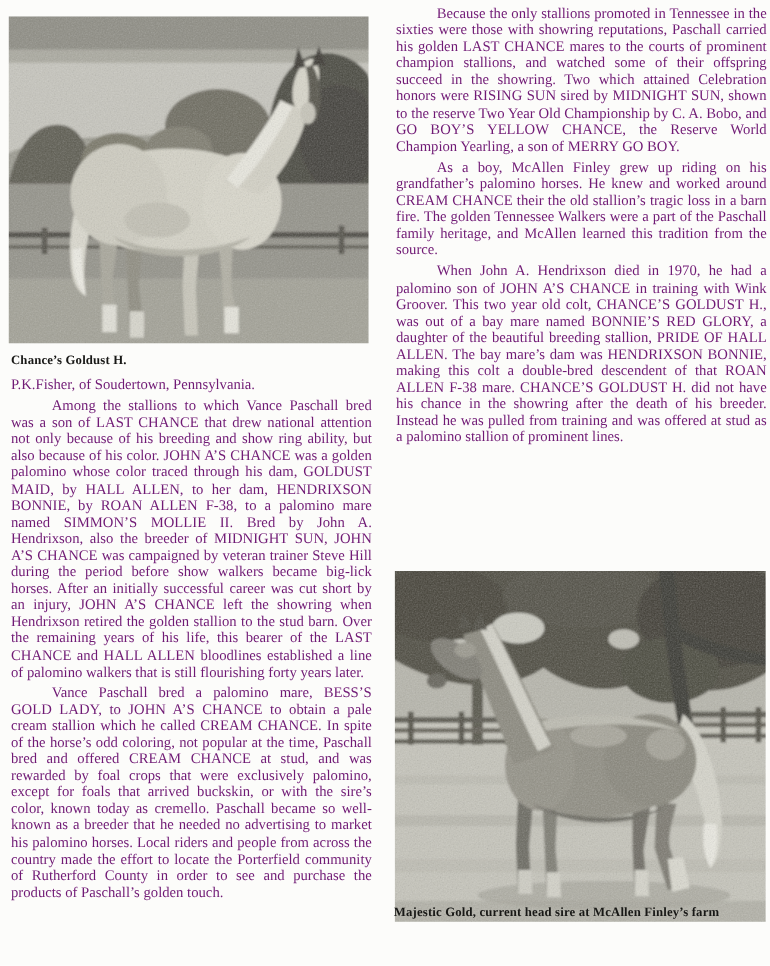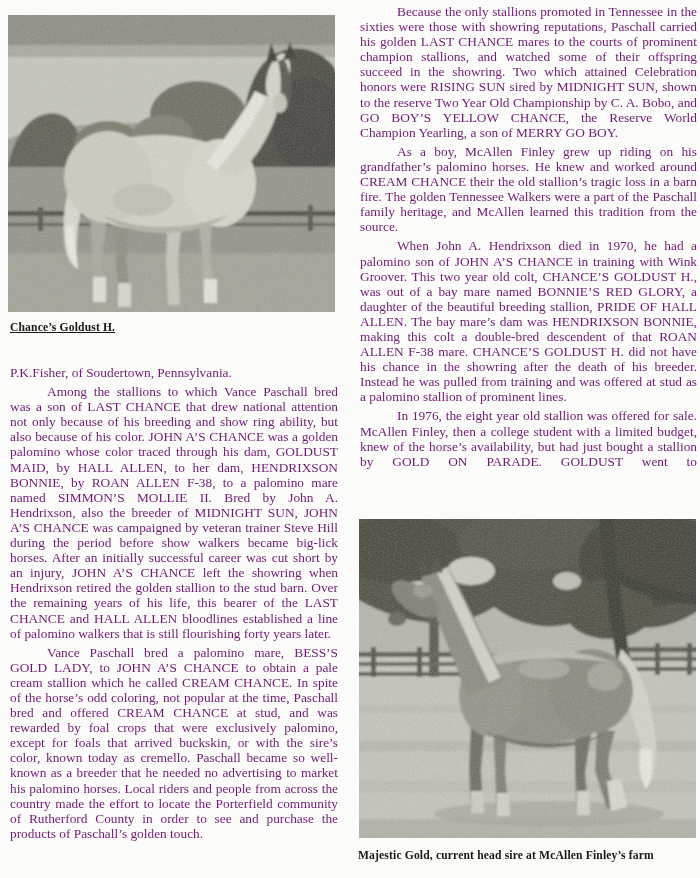--- a/index.html
+++ b/index.html
@@ -15,30 +15,30 @@
   .photo svg{display:block;}
   .photo-left{left:8px;top:15px;}
   .photo-right{left:359px;top:519px;}
   .caption{
     position:absolute;
     font-size:11.6px;
     font-weight:bold;
     letter-spacing:0.15px;
     color:#181816;
   }
-  .caption-left{left:10px;top:321px;width:328px;text-decoration:underline;}
-  .caption-right{left:358px;top:849px;width:339px;}
+  .caption-left{left:10px;top:321px;width:328px;}
+  .caption-right{left:358px;top:823px;width:339px;}
   .body-text{
     position:absolute;
     font-size:13.35px;
     line-height:15.1px;
     text-align:justify;
     color:#701a75;
   }
-  .col-left{left:10px;top:365px;width:328px;font-family:Liberation Serif, serif;}
+  .col-left{left:10px;top:342px;width:328px;font-family:Liberation Serif, serif;}
   .col-right{left:360px;top:4px;width:337px;}
   .body-text p{margin:0 0 4px 0;text-indent:37px;}
   .body-text p.noindent{text-indent:0;}
   .body-text p.justify-last{text-align-last:justify;}
 </style>
 </head>
 <body>
 
 <div class="page">
 
@@ -100,21 +100,20 @@
   <div class="body-text col-left">
     <p class="noindent">P.K.Fisher, of Soudertown, Pennsylvania.</p>
     <p>Among the stallions to which Vance Paschall bred was a son of LAST CHANCE that drew national attention not only because of his breeding and show ring ability, but also because of his color. JOHN A’S CHANCE was a golden palomino whose color traced through his dam, GOLDUST MAID, by HALL ALLEN, to her dam, HENDRIXSON BONNIE, by ROAN ALLEN F-38, to a palomino mare named SIMMON’S MOLLIE II. Bred by John A. Hendrixson, also the breeder of MIDNIGHT SUN, JOHN A’S CHANCE was campaigned by veteran trainer Steve Hill during the period before show walkers became big-lick horses. After an initially successful career was cut short by an injury, JOHN A’S CHANCE left the showring when Hendrixson retired the golden stallion to the stud barn. Over the remaining years of his life, this bearer of the LAST CHANCE and HALL ALLEN bloodlines established a line of palomino walkers that is still flourishing forty years later.</p>
     <p>Vance Paschall bred a palomino mare, BESS’S GOLD LADY, to JOHN A’S CHANCE to obtain a pale cream stallion which he called CREAM CHANCE. In spite of the horse’s odd coloring, not popular at the time, Paschall bred and offered CREAM CHANCE at stud, and was rewarded by foal crops that were exclusively palomino, except for foals that arrived buckskin, or with the sire’s color, known today as cremello. Paschall became so well-known as a breeder that he needed no advertising to market his palomino horses. Local riders and people from across the country made the effort to locate the Porterfield community of Rutherford County in order to see and purchase the products of Paschall’s golden touch.</p>
   </div>
 
   <div class="body-text col-right">
     <p>Because the only stallions promoted in Tennessee in the sixties were those with showring reputations, Paschall carried his golden LAST CHANCE mares to the courts of prominent champion stallions, and watched some of their offspring succeed in the showring. Two which attained Celebration honors were RISING SUN sired by MIDNIGHT SUN, shown to the reserve Two Year Old Championship by C. A. Bobo, and GO BOY’S YELLOW CHANCE, the Reserve World Champion Yearling, a son of MERRY GO BOY.</p>
     <p>As a boy, McAllen Finley grew up riding on his grandfather’s palomino horses. He knew and worked around CREAM CHANCE their the old stallion’s tragic loss in a barn fire. The golden Tennessee Walkers were a part of the Paschall family heritage, and McAllen learned this tradition from the source.</p>
     <p>When John A. Hendrixson died in 1970, he had a palomino son of JOHN A’S CHANCE in training with Wink Groover. This two year old colt, CHANCE’S GOLDUST H., was out of a bay mare named BONNIE’S RED GLORY, a daughter of the beautiful breeding stallion, PRIDE OF HALL ALLEN. The bay mare’s dam was HENDRIXSON BONNIE, making this colt a double-bred descendent of that ROAN ALLEN F-38 mare. CHANCE’S GOLDUST H. did not have his chance in the showring after the death of his breeder. Instead he was pulled from training and was offered at stud as a palomino stallion of prominent lines.</p>
-    <p class="justify-last">In 1976, the eight year old stallion was offered for sale. McAllen Finley, then a college student with a limited budget, knew of the horse’s availability, but had just bought a stallion by GOLD ON PARADE. GOLDUST went to</p>
   </div>
 
   <figure class="photo photo-right">
     <svg width="337" height="319" viewBox="0 0 337 319">
       <defs>
         <filter id="soft2" x="-5%" y="-5%" width="110%" height="110%">
             <feGaussianBlur stdDeviation="1.1"></feGaussianBlur>
           </filter>
         <filter id="grain2" x="0%" y="0%" width="100%" height="100%">
           <feTurbulence type="fractalNoise" baseFrequency="0.75" numOctaves="2" stitchTiles="stitch"></feTurbulence>

